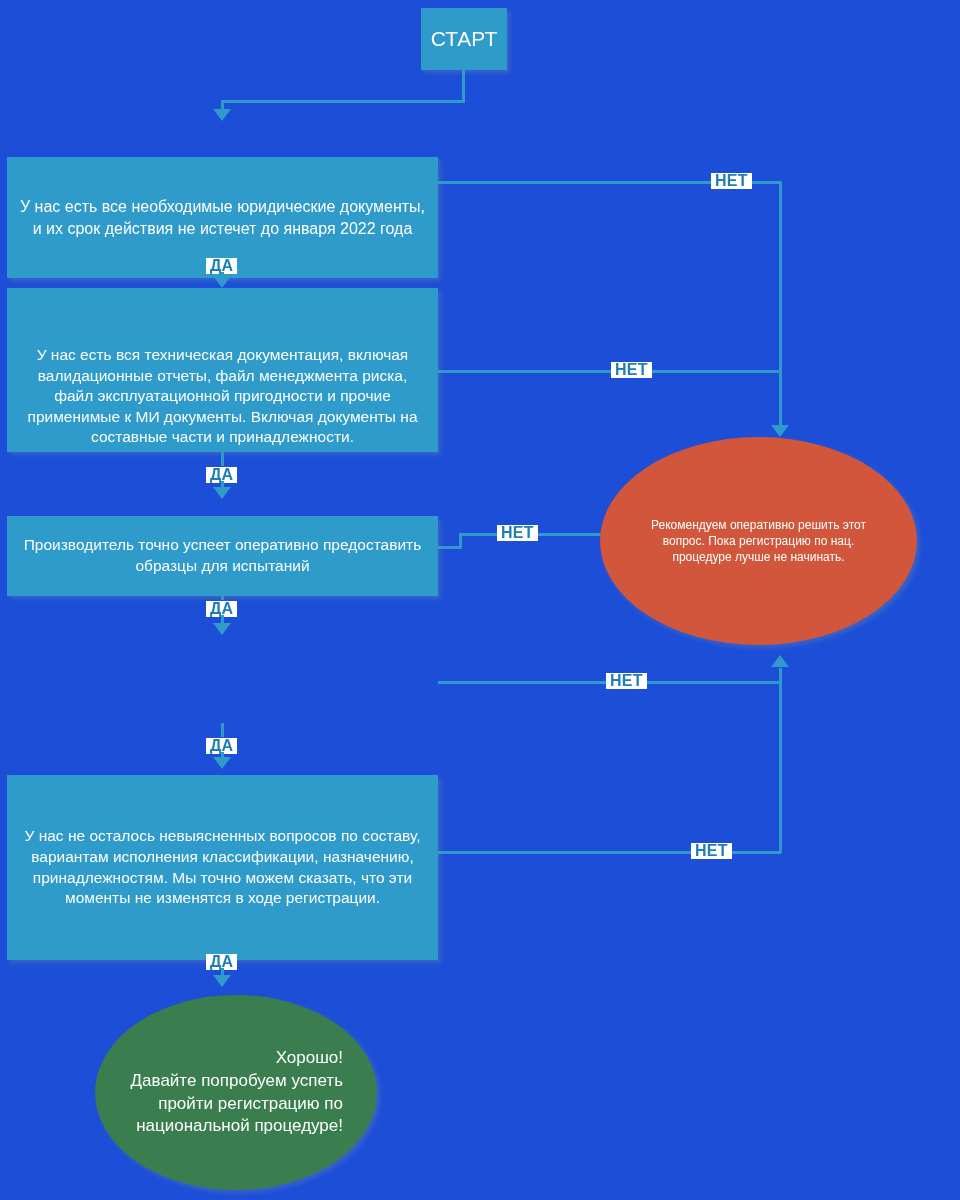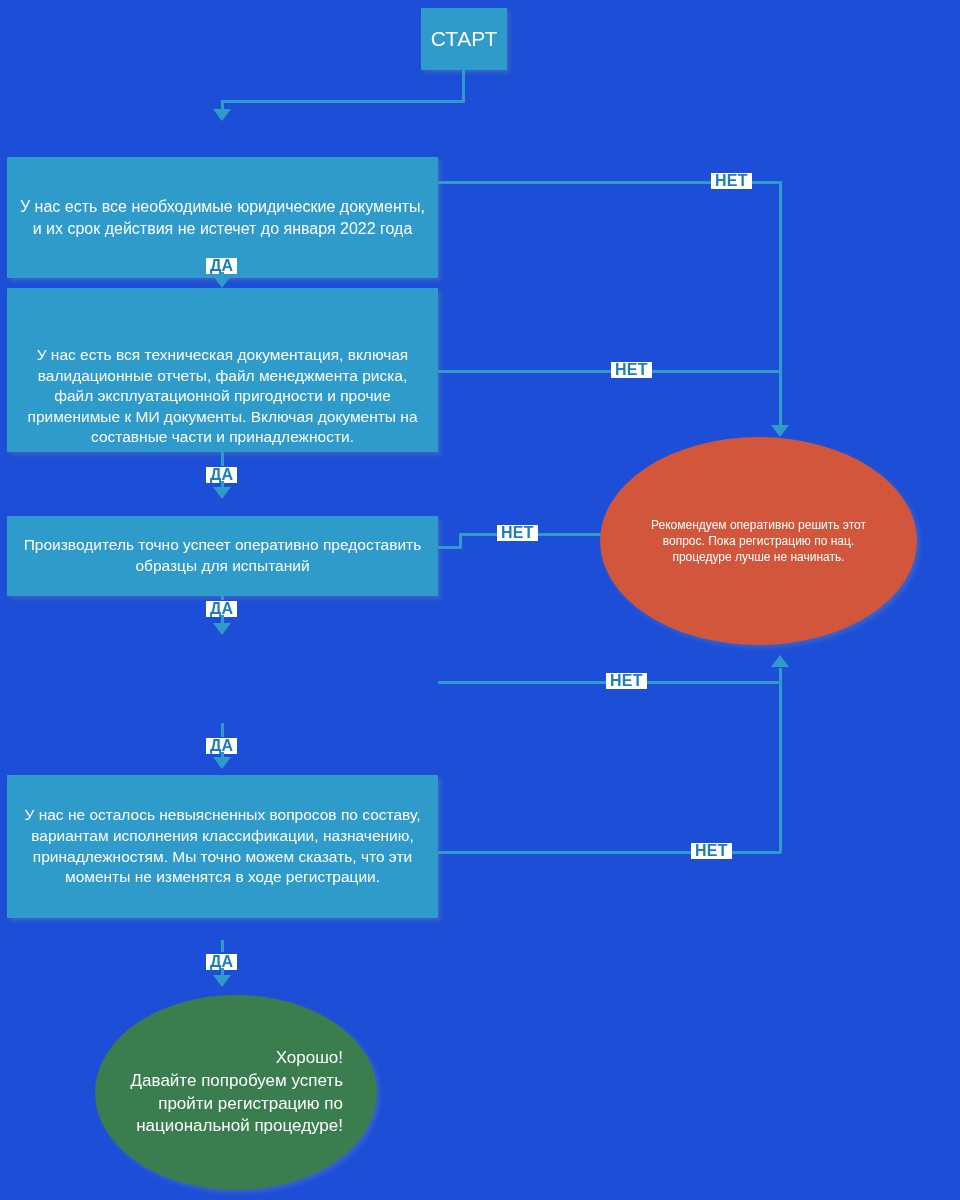--- a/index.html
+++ b/index.html
@@ -166,21 +166,21 @@
   <div class="hline" style="left:438px; top:681px; width:343px;"></div>
   <div class="lbl lbl-no" style="left:606px; top:673px;">НЕТ</div>
   <div class="vline" style="left:779px; top:668px; height:185px;"></div>
   <div class="arrow-up" style="left:771px; top:655px;"></div>
 
   <div class="vline" style="left:221px; top:723px; height:14px;"></div>
   <div class="lbl lbl-yes" style="left:206px; top:738px;">ДА</div>
   <div class="vline" style="left:221px; top:752px; height:7px;"></div>
   <div class="arrow-down" style="left:213px; top:757px;"></div>
 
-  <div class="box" style="left:7px; top:775px; width:431px; height:143px; font-size:15.5px;">
+  <div class="box" style="left:7px; top:775px; width:431px; height:185px; font-size:15.5px;">
     <span>У нас не осталось невыясненных вопросов по составу, вариантам исполнения классификации, назначению, принадлежностям. Мы точно можем сказать, что эти моменты не изменятся в ходе регистрации.</span>
   </div>
 
   <div class="hline" style="left:438px; top:851px; width:343px;"></div>
   <div class="lbl lbl-no" style="left:691px; top:843px;">НЕТ</div>
 
   <div class="vline" style="left:221px; top:940px; height:12px;"></div>
   <div class="lbl lbl-yes" style="left:206px; top:954px;">ДА</div>
   <div class="vline" style="left:221px; top:968px; height:8px;"></div>
   <div class="arrow-down" style="left:213px; top:975px;"></div>

